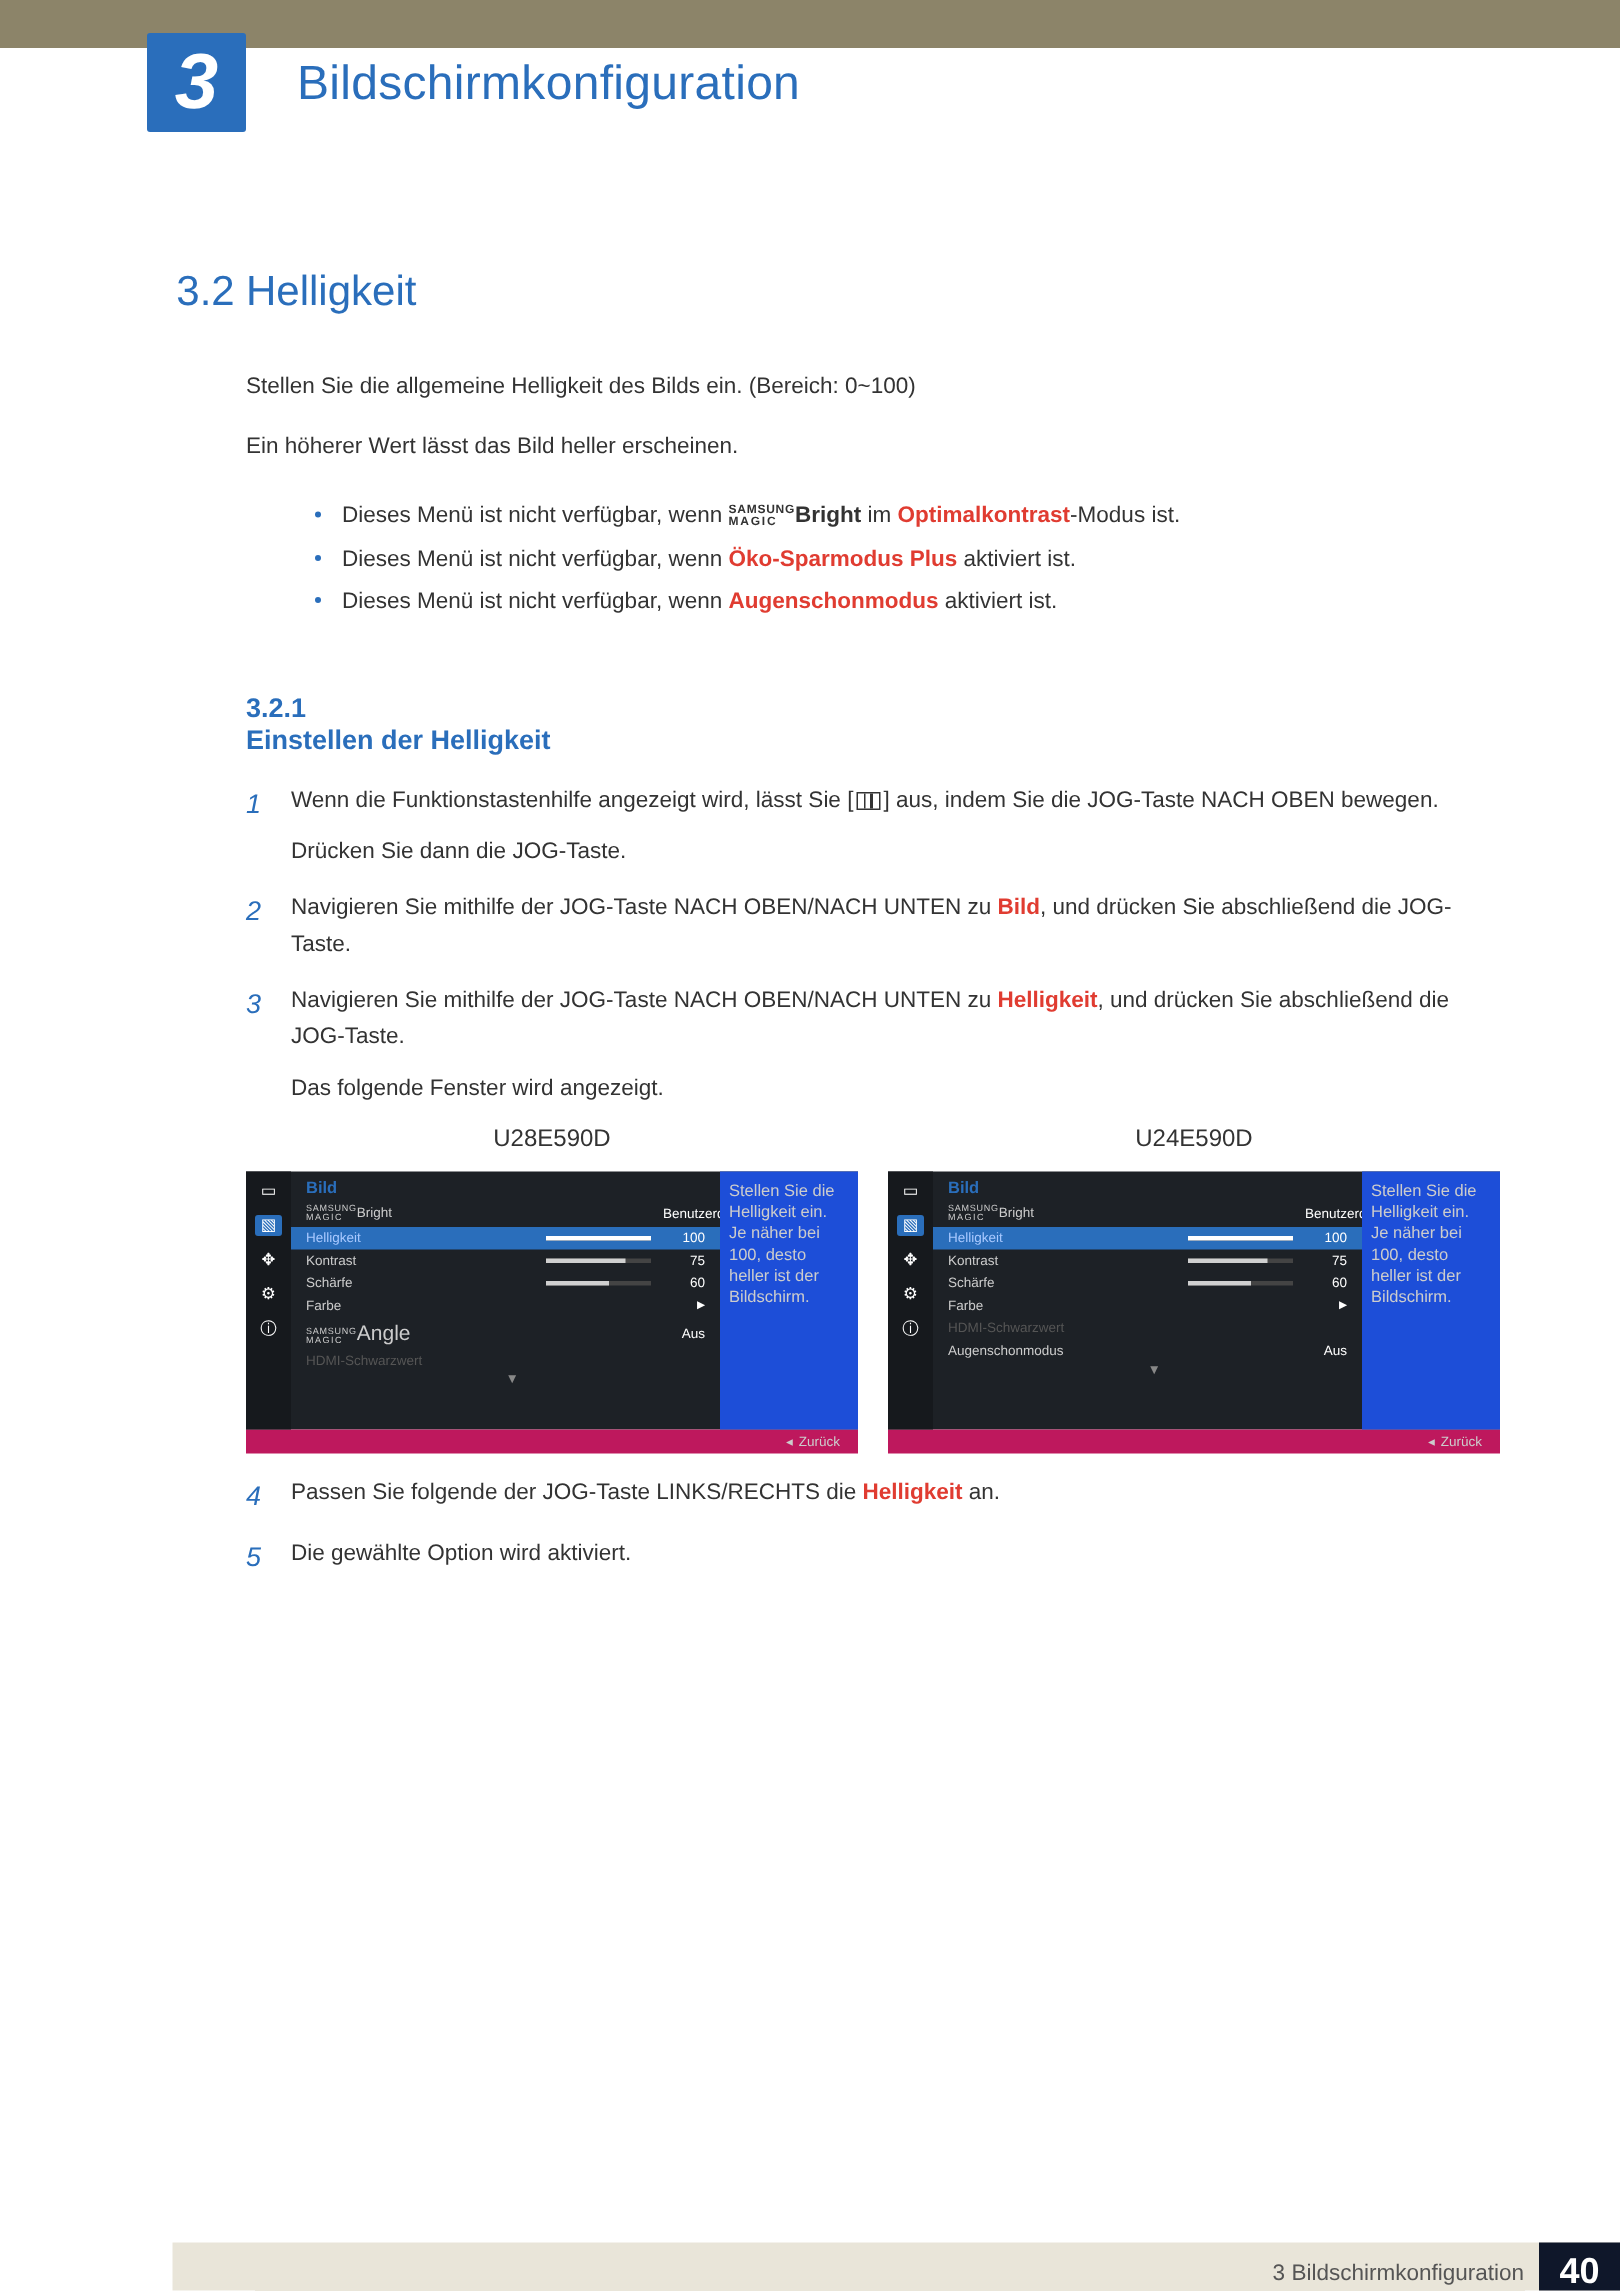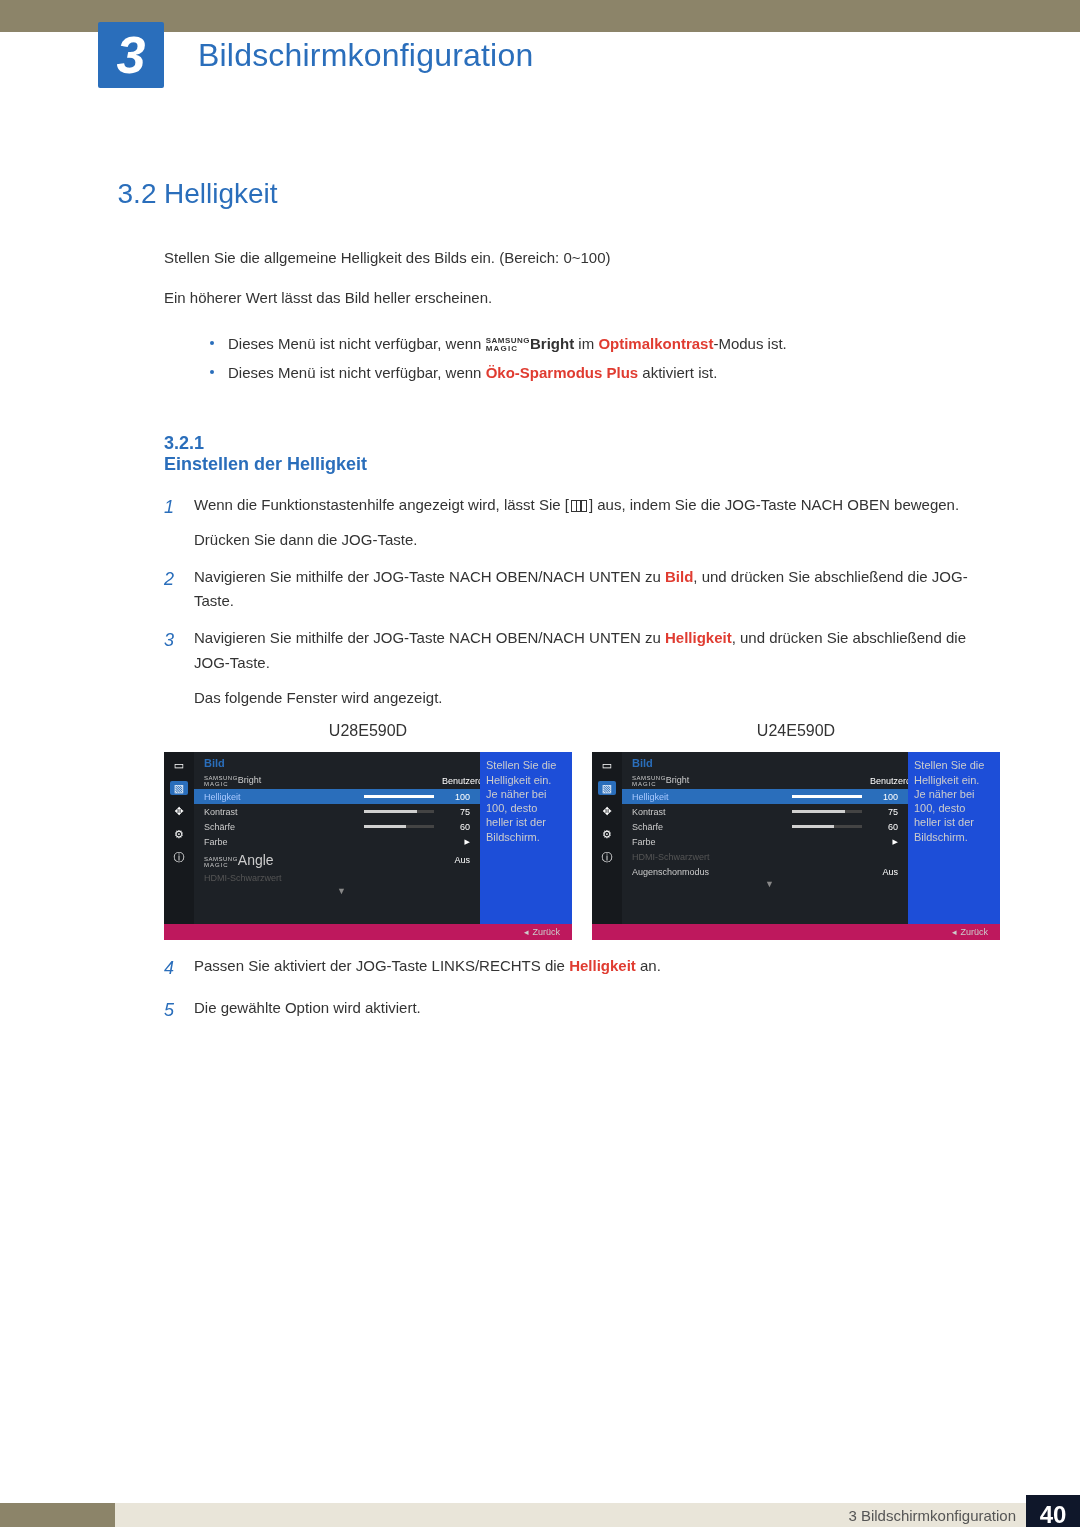--- a/index.html
+++ b/index.html
@@ -46,21 +46,21 @@
   .osd-label { flex:1; }
   .osd-bar { width:70px; height:3px; background:#444; margin-right:8px; position:relative; }
   .osd-fill { height:100%; background:#d0d0d0; position:absolute; left:0; top:0; }
   .osd-row.hl .osd-fill { background:#fff; }
   .osd-val { width:28px; text-align:right; color:#fff; }
   .osd-arrow-row { height:10px; position:relative; }
   .osd-arrow-row .dn { color:#888; font-size:9px; position:absolute; left:50%; }
   .osd-help { width:92px; background:#1d4ed8; color:#ccc; font-size:11px; line-height:1.3; padding:6px; box-sizing:border-box; }
   .osd-foot { background:#be185d; color:#ccc; text-align:right; font-size:9px; padding:3px 12px; }
   .osd-foot .lar { margin-right:4px; }
-  .footer { position:absolute; left:0; right:0; bottom:0; height:24px; display:flex; }
+  .footer { position:absolute; left:0; right:0; bottom:0; height:24px; display:flex;align-items:center; }
   .foot-accent { width:115px; background:#8c8469; }
   .foot-main { flex:1; background:#e9e5d9; display:flex; align-items:center; justify-content:flex-end; padding-right:0; color:#555; font-size:15px; }
   .foot-text { margin-right:10px; }
   .foot-pg { width:54px; height:40px; background:#0f172a; color:#fff; font-size:24px; font-weight:bold; display:flex; align-items:center; justify-content:center; }
   .tri { font-size:7px; color:#fff; margin-left:6px; }
 </style>
 </head>
 <body>
 
 <div class="page">
@@ -83,20 +83,26 @@
       <div class="note-item">
         <div class="dot"></div>
         <div>
           <span>Dieses Menü ist nicht verfügbar, wenn </span><span style="display:inline-block;line-height:1;vertical-align:middle;"><span class="magic-pre" style="display:block;">SAMSUNG</span><span class="magic-sub" style="display:block;">MAGIC</span></span><b>Bright</b><span> im </span><span class="red">Optimalkontrast</span><span>-Modus ist.</span>
         </div>
       </div>
       <div class="note-item">
         <div class="dot"></div>
         <div>
           <span>Dieses Menü ist nicht verfügbar, wenn </span><span class="red">Öko-Sparmodus Plus</span><span> aktiviert ist.</span>
+        </div>
+      </div>
+      <div class="note-item">
+        <div class="dot"></div>
+        <div>
+          <span>Dieses Menü ist nicht verfügbar, wenn </span><span class="red">Augenschonmodus</span><span> aktiviert ist.</span>
         </div>
       </div>
     </div>
 
     <div class="sub-head">
       <div class="sub-num">3.2.1</div>
       <div class="sub-title">Einstellen der Helligkeit</div>
     </div>
 
     <div class="steps">
@@ -242,21 +248,21 @@
             </div>
             <div class="osd-foot"><span class="lar">◂</span>Zurück</div>
           </div>
         </div>
       </div>
 
     <div class="steps" style="margin-top:14px;">
       <div class="step">
         <div class="step-num">4</div>
         <div class="step-body">
-          <span>Passen Sie aktiviert der JOG-Taste LINKS/RECHTS die </span><span class="red">Helligkeit</span><span> an.</span>
+          <span>Passen Sie folgende der JOG-Taste LINKS/RECHTS die </span><span class="red">Helligkeit</span><span> an.</span>
         </div>
       </div>
       <div class="step">
         <div class="step-num">5</div>
         <div class="step-body">
           <span>Die gewählte Option wird aktiviert.</span>
         </div>
       </div>
     </div>
   </div>

